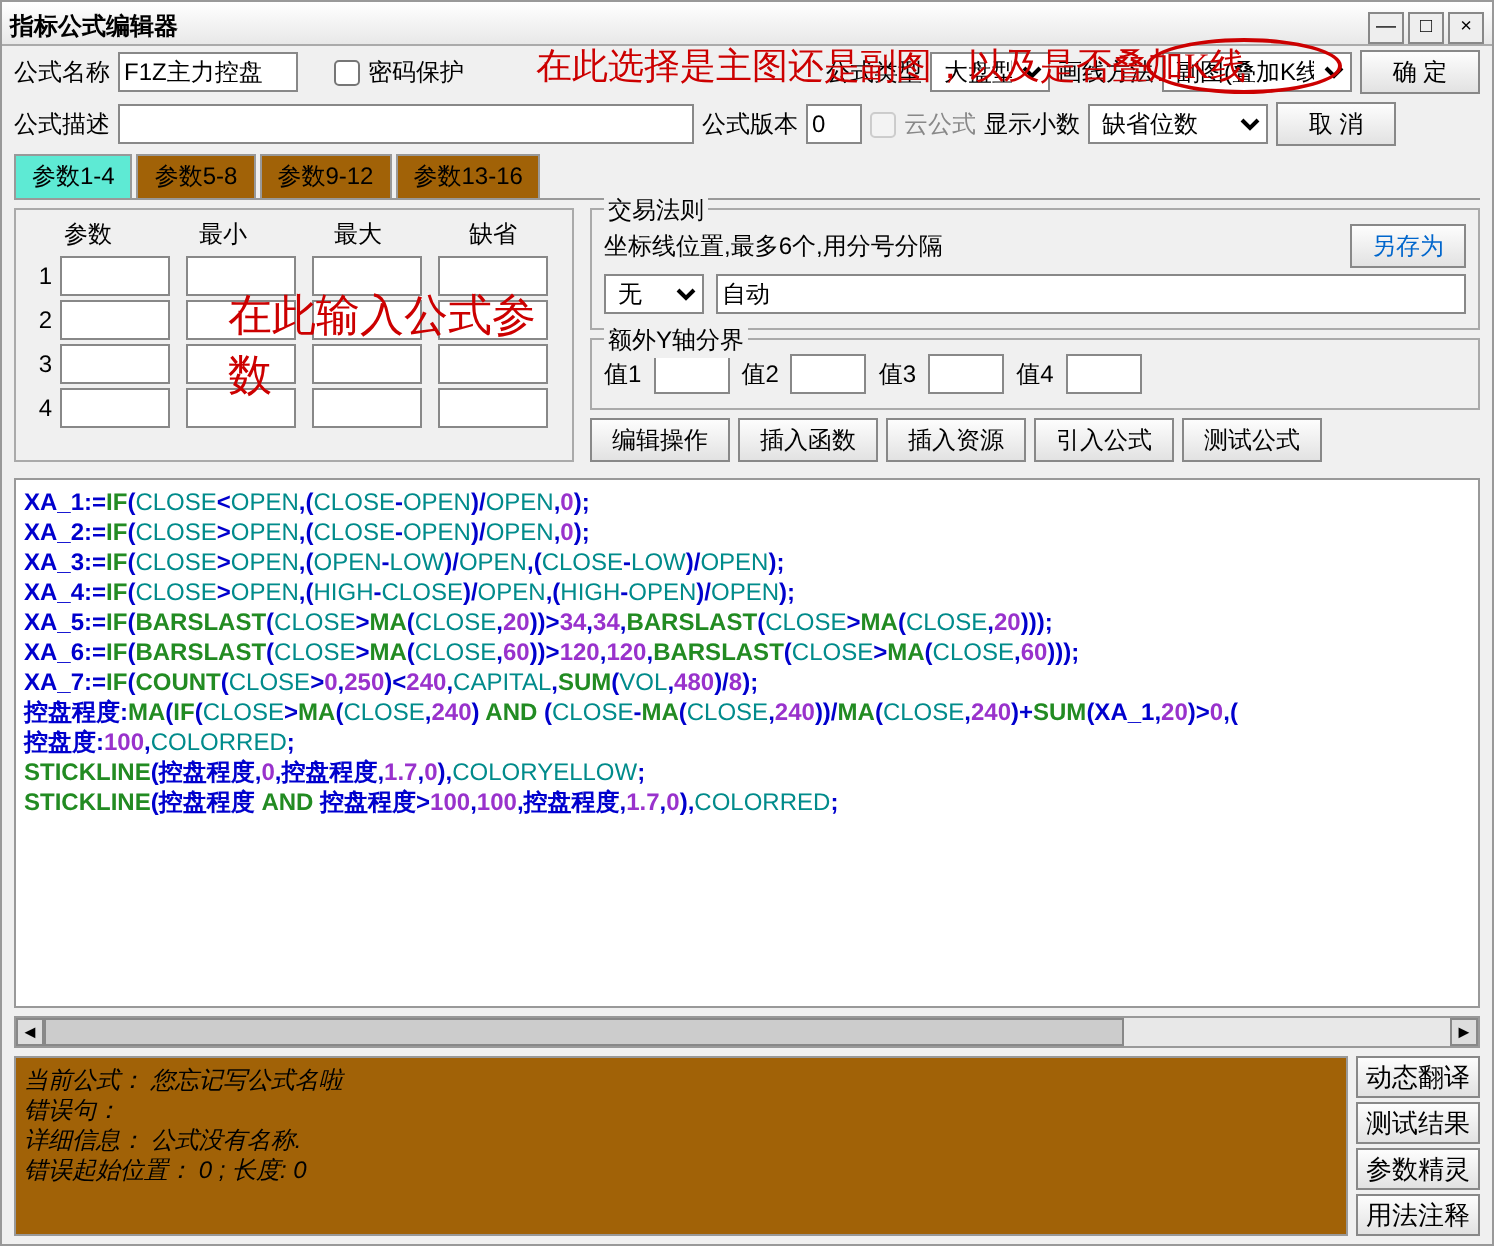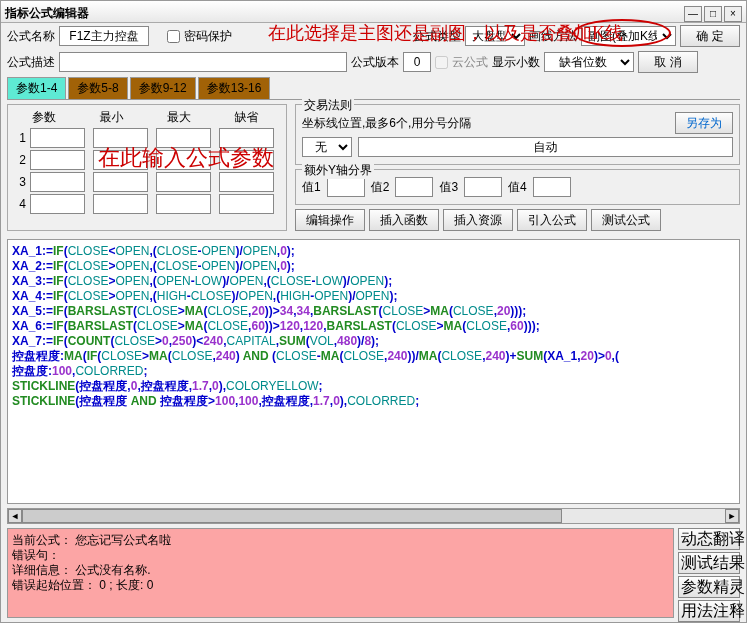--- a/index.html
+++ b/index.html
@@ -4,21 +4,21 @@
 <style>
 * { box-sizing: border-box; margin: 0; padding: 0; font-family: "SimSun", "宋体", sans-serif; font-size: 12px; }
 body { background: #f0f0f0; width: 747px; height: 623px; overflow: hidden; }
 .window { width: 747px; height: 623px; background: #f0f0f0; border: 1px solid #999; display: flex; flex-direction: column; }
 .titlebar { height: 22px; background: linear-gradient(#fff,#e8e8e8); border-bottom: 1px solid #aaa; display: flex; align-items: flex-end; padding: 0 4px; }
 .titlebar .title { flex: 1; font-weight: bold; }
 .win-btns { display: flex; gap: 2px; }
 .win-btn { width: 18px; height: 16px; border: 1px solid #888; background: #eee; font-size: 10px; text-align: center; line-height: 14px; cursor: pointer; }
 .row { display: flex; align-items: center; padding: 2px 6px; gap: 4px; position: relative; }
 .lbl { white-space: nowrap; }
-input[type=text], select { border: 1px solid #888; background: #fff; height: 20px; padding: 0 2px; font-size: 12px; text-align: center; }
+input[type=text], select { border: 1px solid #888; background: #fff; height: 20px; padding: 0 2px; font-size: 12px; }
 .btn { border: 1px solid #888; background: linear-gradient(#fdfdfd,#e2e2e2); height: 22px; padding: 0 10px; cursor: pointer; white-space: nowrap; }
 .btn-wide { min-width: 60px; }
 .tabs { display: flex; border-bottom: 1px solid #999; margin: 2px 6px 0 6px; }
 .tab { border: 1px solid #999; border-bottom: none; background: #a16207; padding: 2px 8px; margin-right: 2px; cursor: pointer; }
 .tab.active { background: #5eead4; }
 .param-area { display: flex; padding: 4px 6px; gap: 2px; }
 .param-left { border: 1px solid #aaa; padding: 4px; width: 280px; position: relative; }
 .param-head { display: flex; gap: 20px; padding-left: 20px; }
 .param-head span { width: 55px; text-align: left; }
 .param-row { display: flex; align-items: center; margin-top: 2px; }
@@ -33,23 +33,23 @@
 .btn-row { display: flex; gap: 4px; margin-top: 2px; }
 .code-area { flex: 1; margin: 4px 6px; background: #fff; border: 1px solid #999; padding: 4px; font-family: "Courier New", monospace; font-size: 13px; overflow: auto; white-space: pre; line-height: 15px; }
 .kw-blue { color: #0000cd; font-weight: bold; }
 .kw-teal { color: #008b8b; font-weight: normal; }
 .kw-purple { color: #9932cc; font-weight: bold; }
 .kw-green { color: #228b22; font-weight: bold; }
 .scroll-h { height: 16px; margin: 0 6px; border: 1px solid #999; background: #e8e8e8; position: relative; }
 .scroll-thumb { position: absolute; left: 14px; top: 0; bottom: 0; width: 540px; background: #ccc; border: 1px solid #888; }
 .scroll-arrow { position: absolute; top: 0; bottom: 0; width: 14px; background: #ddd; border: 1px solid #888; font-size: 9px; text-align: center; line-height: 12px; }
 .bottom { display: flex; margin: 4px 6px 4px 6px; height: 90px; }
-.status { flex: 1; border: 1px solid #999; background: #fca5a5; padding: 4px; font-size: 12px; line-height: 15px; white-space: pre-line; }
+.status { flex: 1; border: 1px solid #999; background: #a16207; padding: 4px; font-size: 12px; line-height: 15px; white-space: pre-line; font-style: italic; }
 .side-btns { width: 62px; display: flex; flex-direction: column; gap: 2px; margin-left: 4px; }
-.side-btns .btn { height: 22px; padding: 0 2px; font-size: 16px; }
+.side-btns .btn { height: 22px; padding: 0 2px; font-size: 13px; }
 .red-annot { position: absolute; color: #c00; font-family: "KaiTi","楷体",serif; font-size: 18px; pointer-events: none; z-index: 10; }
 .red-circle { position: absolute; border: 2px solid #c00; border-radius: 50%; pointer-events: none; z-index: 9; }
 .chk { width: 13px; height: 13px; }
 </style>
 </head>
 <body>
 
 <div class="window">
   <div class="titlebar">
     <span class="title">指标公式编辑器</span>
@@ -124,21 +124,21 @@
           <input type="text" style="">
           <input type="text" style="">
         </div>
       <div class="param-row">
           <span class="n">4</span>
           <input type="text" style="">
           <input type="text" style="">
           <input type="text" style="">
           <input type="text" style="">
         </div>
-      <span class="overlay-text" style="left:90px;top:38px">在此输入公式参数</span>
+      <span class="overlay-text" style="left:106px;top:38px">在此输入公式参数</span>
     </div>
 
     <div class="right-panel">
       <div class="fieldset">
         <span class="legend">交易法则</span>
         <div class="sub-row">
           <span style="flex:1">坐标线位置,最多6个,用分号分隔</span>
           <button class="btn" style="color:#06c">另存为</button>
         </div>
         <div class="sub-row">

